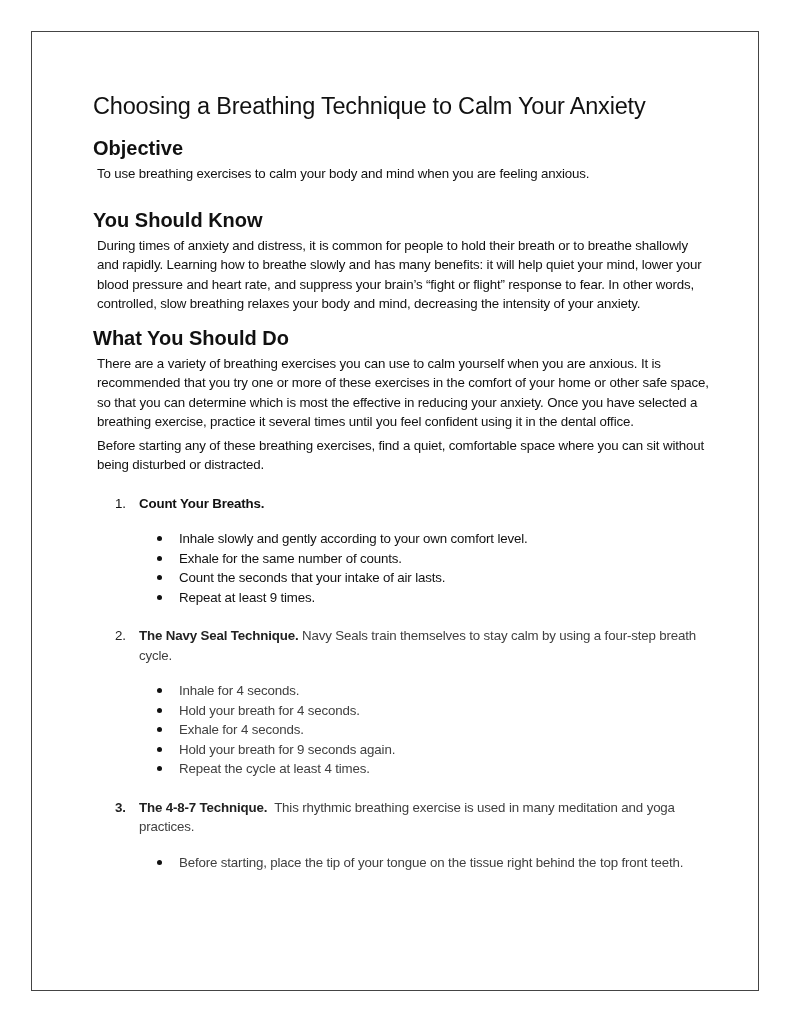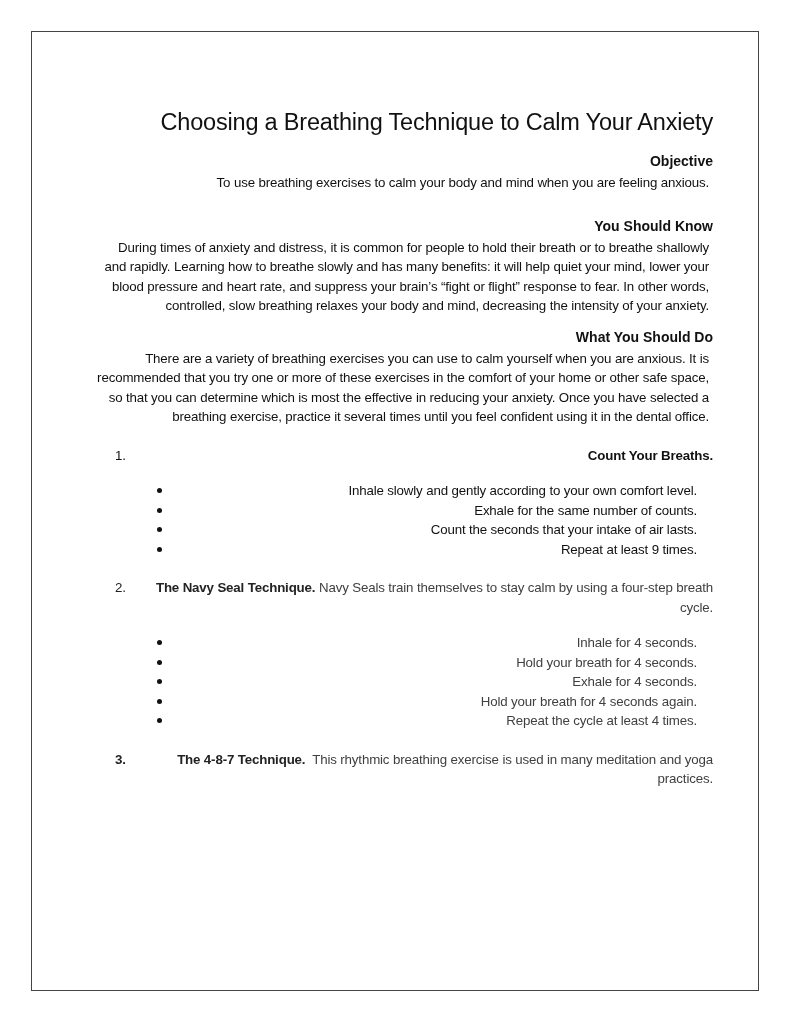--- a/index.html
+++ b/index.html
@@ -20,34 +20,33 @@
       left: 31px;
       top: 31px;
       width: 728px;
       height: 960px;
       border: 1.5px solid #444444;
       box-sizing: border-box;
     }
     .content {
       position: absolute;
       left: 93px;
-      top: 108px;
+      top: 92px;
       width: 620px;
-      text-align: right;
     }
     .doc-title {
       font-size: 23.5px;
       font-weight: normal;
       letter-spacing: -0.2px;
       margin: 0;
       line-height: 1.2;
       color: #111;
     }
     .section-heading {
-      font-size: 14px;
+      font-size: 20px;
       font-weight: bold;
       margin: 0;
       color: #111;
     }
     p.body {
       font-size: 13.3px;
       line-height: 19.5px;
       margin: 4px;
       letter-spacing: -0.15px;
     }
@@ -108,20 +107,21 @@
   <h1 class="doc-title">Choosing a Breathing Technique to Calm Your Anxiety</h1>
 
   <h2 class="section-heading h-objective">Objective</h2>
   <p class="body p-objective">To use breathing exercises to calm your body and mind when you are feeling anxious.</p>
 
   <h2 class="section-heading h-know">You Should Know</h2>
   <p class="body p-know">During times of anxiety and distress, it is common for people to hold their breath or to breathe shallowly and rapidly. Learning how to breathe slowly and has many benefits: it will help quiet your mind, lower your blood pressure and heart rate, and suppress your brain’s “fight or flight” response to fear. In other words, controlled, slow breathing relaxes your body and mind, decreasing the intensity of your anxiety.</p>
 
   <h2 class="section-heading h-do">What You Should Do</h2>
   <p class="body p-do1">There are a variety of breathing exercises you can use to calm yourself when you are anxious.  It is recommended that you try one or more of these exercises in the comfort of your home or other safe space, so that you can determine which is most the effective in reducing your anxiety.  Once you have selected a breathing exercise, practice it several times until you feel confident using it in the dental office.</p>
+  <p class="body p-do2">Before starting any of these breathing exercises, find a quiet, comfortable space where you can sit without being disturbed or distracted.</p>
 
   <ol class="techniques">
 
     <li>
       <span class="num">1.</span>
       <span class="tech-title">Count Your Breaths.</span><span></span>
       <ul class="steps">
         <li><span class="bullet"></span><span>Inhale slowly and gently according to your own comfort level.</span></li>
         <li><span class="bullet"></span><span>Exhale for the same number of counts.</span></li>
         <li><span class="bullet"></span><span>Count the seconds that your intake of air lasts.</span></li>
@@ -129,23 +129,26 @@
       </ul>
     </li>
 
     <li class="grey">
       <span class="num">2.</span>
       <span class="tech-title">The Navy Seal Technique.</span><span> Navy Seals train themselves to stay calm by using a four-step breath cycle.</span>
       <ul class="steps">
         <li><span class="bullet"></span><span>Inhale for 4 seconds.</span></li>
         <li><span class="bullet"></span><span>Hold your breath for 4 seconds.</span></li>
         <li><span class="bullet"></span><span>Exhale for 4 seconds.</span></li>
-        <li><span class="bullet"></span><span>Hold your breath for 4 seconds again.</span></li>
+        <li><span class="bullet"></span><span>Hold your breath for 9 seconds again.</span></li>
         <li><span class="bullet"></span><span>Repeat the cycle at least 4 times.</span></li>
       </ul>
     </li>
 
     <li class="grey">
       <span class="num" style="font-weight:bold;">3.</span>
       <span class="tech-title">The 4-8-7 Technique.</span><span style="white-space:pre-wrap;">  This rhythmic breathing exercise is used in many meditation and yoga practices.</span>
+      <ul class="steps">
+        <li><span class="bullet"></span><span>Before starting, place the tip of your tongue on the tissue right behind the top front teeth.</span></li>
+      </ul>
     </li>
   </ol>
 </div>
 
 </body></html>

